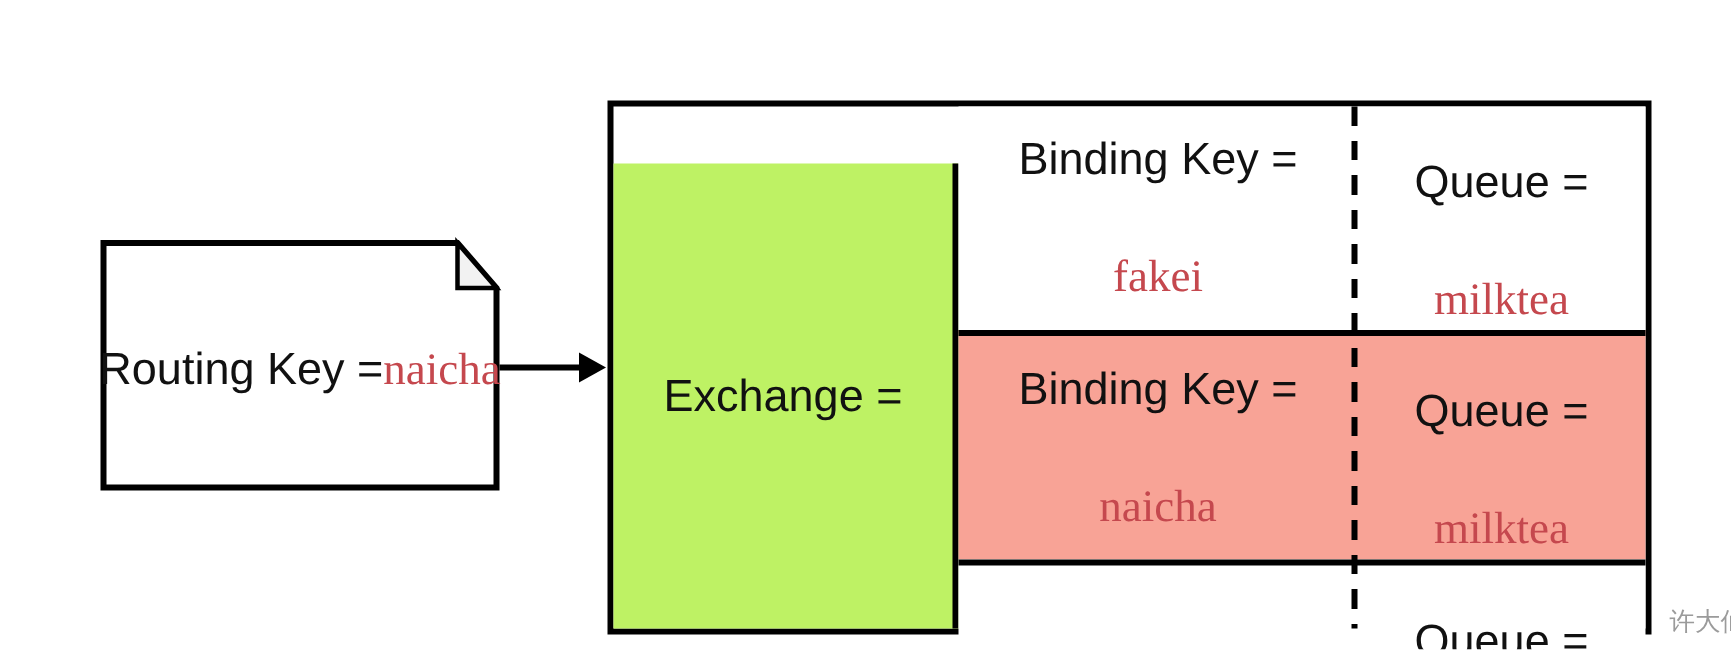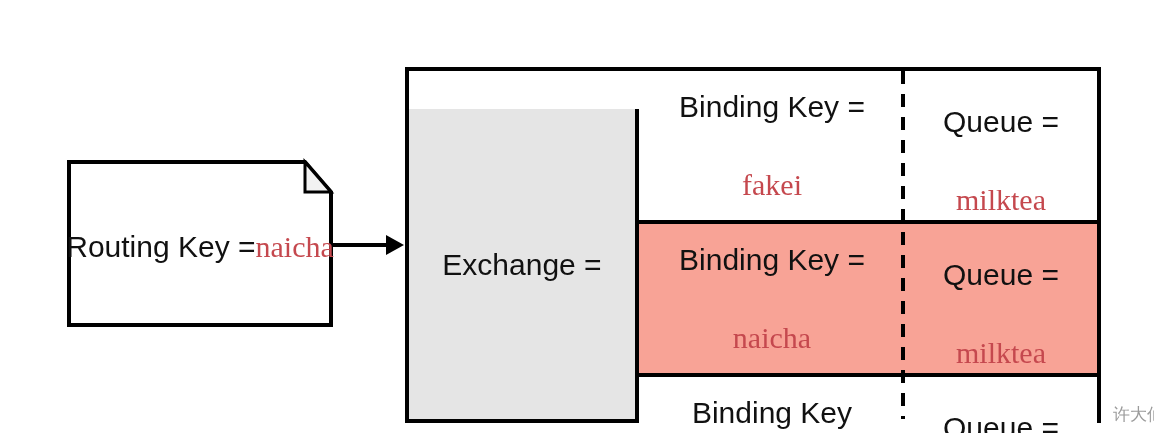--- a/index.html
+++ b/index.html
@@ -41,21 +41,21 @@
   
   #main-block {
     left: 405px; top: 67px; width: 696px; height: 356px;
     border: 4px solid #000000;
     box-sizing: border-box;
     display: flex;
     background: #ffffff;
   }
   #exchange-col {
     width: 226px;
-    background: #e5e5e5;
+    background: #bef264;
     border-right: 4px solid #000000;
     display: flex; flex-direction: column;
     align-items: center; justify-content: center;
     text-align: center;
     flex-shrink: 0;
     margin-top: 38px;
   }
   #table-col {
     flex: 1;
     position: relative;
@@ -144,21 +144,20 @@
           <div class="line-value">naicha</div>
         </div>
         <div class="cell queue">
           <div class="line-label">Queue =</div>
           <div class="line-value">milktea</div>
         </div>
       </div>
 
       <div class="binding-row">
         <div class="cell binding">
-          <div class="line-label">Binding Key</div>
         </div>
         <div class="cell queue">
           <div class="line-label">Queue =</div>
         </div>
       </div>
 
     </div>
   </div>
 
   <div id="watermark" class="abs">许大仙</div>

